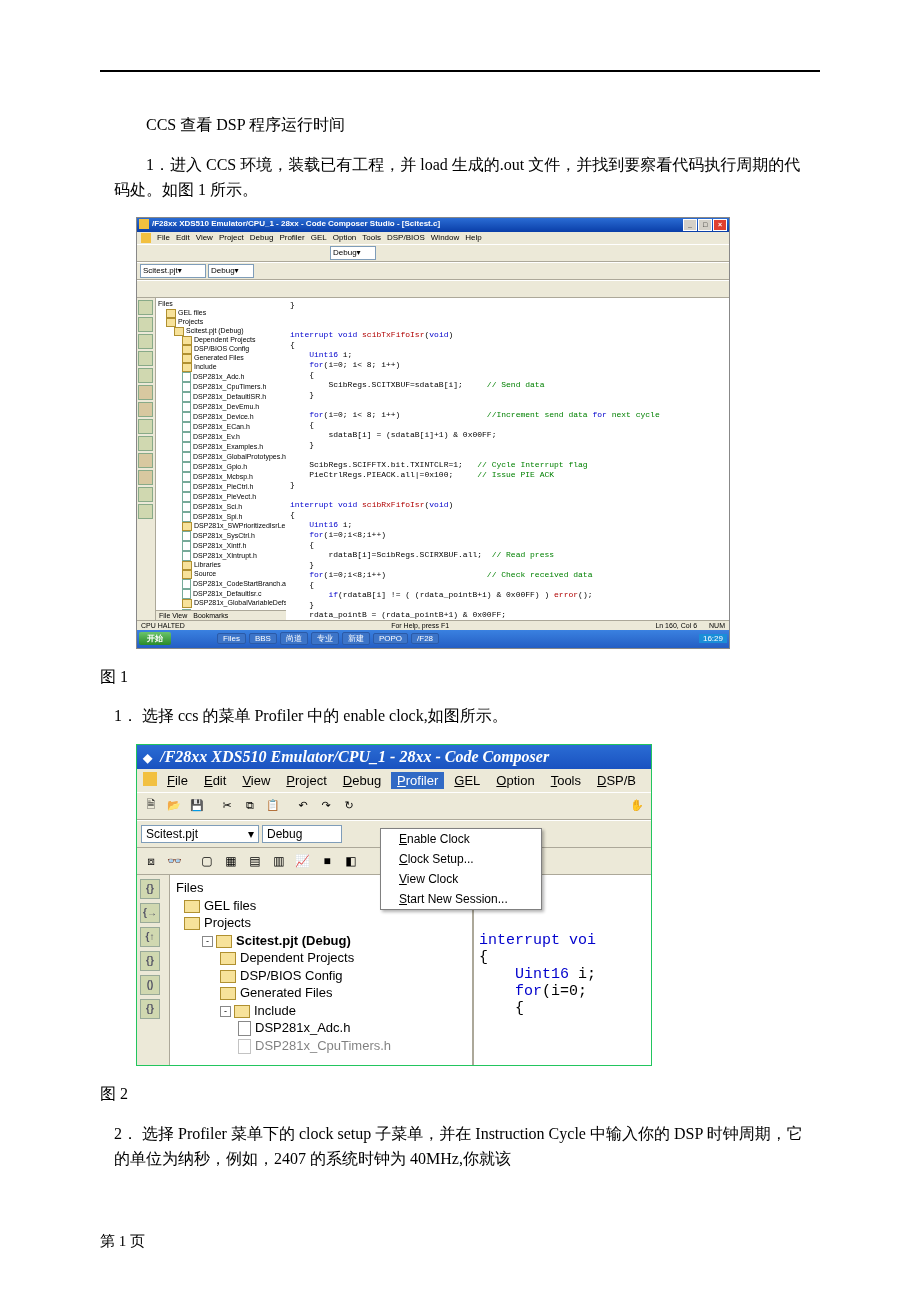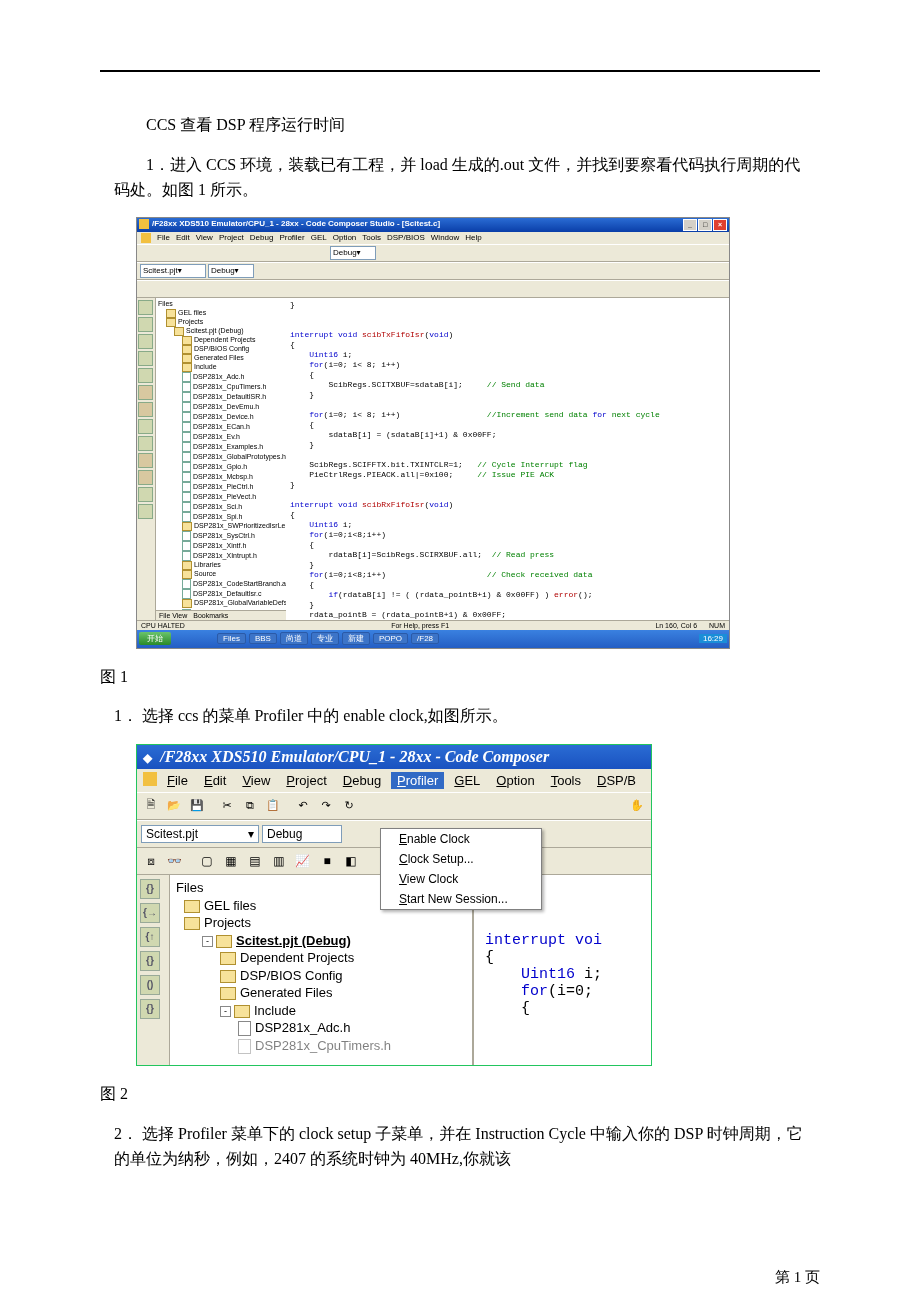--- a/index.html
+++ b/index.html
@@ -24,21 +24,21 @@
 .tree{width:130px;border-right:1px solid #aca899;overflow:hidden;padding:2px 2px;font-size:7px;line-height:1.25}
 .tree .ln{white-space:nowrap}
 .fold{display:inline-block;width:8px;height:7px;background:#f7e29a;border:1px solid #b09030;margin-right:2px;vertical-align:middle}
 .file{display:inline-block;width:7px;height:8px;background:#fff;border:1px solid #7a9;margin-right:2px;vertical-align:middle}
 .ind1{padding-left:8px}.ind2{padding-left:16px}.ind3{padding-left:24px}
 .tabs1{background:#ece9d8;border-top:1px solid #aca899;font-size:7px;padding:1px 3px;display:flex;gap:6px}
 .code1{flex:1;background:#fff;font-family:"Courier New",monospace;font-size:8px;padding:2px 4px;line-height:1.25;white-space:pre;overflow:hidden}
 .kw{color:#0000cc}.fn{color:#b00000}.cm{color:#008000}
 .status1{background:#ece9d8;border-top:1px solid #aca899;font-size:7px;display:flex;padding:1px 4px;gap:12px}
 .taskbar{background:linear-gradient(#3a81e0,#245ec4);height:18px;display:flex;align-items:center;font-size:8px;color:#fff;gap:3px;padding:0 2px}
-.start{background:linear-gradient(#6ac46a,#2a8a2a);padding:1px 8px;border-radius:2px;font-weight:normal}
+.start{background:linear-gradient(#6ac46a,#2a8a2a);padding:1px 8px;border-radius:2px;font-weight:bold}
 .task{background:#3c74c8;border:1px solid #2a5aa8;padding:0 5px;border-radius:2px}
 .tray{margin-left:auto;background:#1a8ed8;padding:0 4px}
 
 .fig2{margin:15px 0 15px 36px;width:514px;border:1px solid #22c55e;font-family:Tahoma,sans-serif;font-size:12px}
 .ttl2{background:linear-gradient(#2a6cd4,#1a52c0);color:#fff;font-size:16px;font-weight:bold;font-style:italic;padding:3px 6px;font-family:"Times New Roman",serif}
 .menubar2{background:#ece9d8;display:flex;gap:4px;padding:3px 6px;font-size:13px}
 .menubar2 .mi{padding:1px 6px}
 .menubar2 .mi u{text-decoration:underline}
 .menubar2 .mi.sel{background:#316ac5;color:#fff}
 .tb2{background:#ece9d8;border-top:1px solid #fff;border-bottom:1px solid #aca899;padding:2px 4px;display:flex;align-items:center;gap:3px;height:22px}
@@ -51,23 +51,23 @@
 .tb2b{background:#ece9d8;border-bottom:1px solid #aca899;padding:2px 4px;display:flex;align-items:center;gap:4px;height:22px}
 .ic2{width:18px;height:18px;border:1px solid #ece9d8;display:inline-flex;align-items:center;justify-content:center;font-size:12px}
 .body2{display:flex;height:190px;background:#fff;position:relative}
 .lbar2{width:26px;background:#ece9d8;border-right:1px solid #aca899;display:flex;flex-direction:column;gap:4px;padding:4px 3px}
 .li2{width:18px;height:18px;background:#d0d8b0;border:1px solid #9a9;font-size:10px;color:#556;display:flex;align-items:center;justify-content:center;font-weight:bold}
 .tree2{width:290px;border-right:2px solid #aca899;padding:4px 6px;font-size:13px;font-family:"MS Sans Serif",sans-serif;line-height:1.35}
 .tree2 .ln{white-space:nowrap}
 .fold2{display:inline-block;width:14px;height:11px;background:#f7e29a;border:1px solid #b09030;margin-right:4px;vertical-align:middle}
 .file2{display:inline-block;width:11px;height:13px;background:#fff;border:1px solid #888;margin-right:4px;vertical-align:middle}
 .box2{display:inline-block;width:9px;height:9px;border:1px solid #888;margin-right:3px;text-align:center;font-size:9px;line-height:9px;vertical-align:middle}
-.code2{flex:1;background:#fff;font-family:"Courier New",monospace;font-size:15px;padding:6px 11px;white-space:pre}
+.code2{flex:1;background:#fff;font-family:"Courier New",monospace;font-size:15px;padding:6px 5px;white-space:pre}
 .caption{margin:10px 0 4px 0}
-.footer{text-align:right;margin-top:96px;font-size:15px}
+.footer{text-align:left;margin-top:60px;font-size:15px}
 </style>
 </head>
 <body>
 
 <div class="page">
 <hr class="hr">
 
 <p class="para">CCS 查看 DSP 程序运行时间</p>
 <p class="para">1．进入 CCS 环境，装载已有工程，并 load 生成的.out 文件，并找到要察看代码执行周期的代码处。如图 1 所示。</p>
 
@@ -336,21 +336,21 @@
       <span class="li2">{→</span>
       <span class="li2">{↑</span>
       <span class="li2">{}</span>
       <span class="li2">()</span>
       <span class="li2">{}</span>
     </div>
     <div class="tree2" id="tree2">
           <div class="ln">Files</div>
           <div class="ln" style="padding-left: 8px;"><span class="fold2"></span><span>GEL files</span></div>
           <div class="ln" style="padding-left: 8px;"><span class="fold2"></span><span>Projects</span></div>
-          <div class="ln" style="padding-left: 26px; text-decoration: underline;"><span class="box2">-</span><span class="fold2"></span><span style="font-weight: bold;">Scitest.pjt (Debug)</span></div>
+          <div class="ln" style="padding-left: 26px;"><span class="box2">-</span><span class="fold2"></span><span style="font-weight: bold;">Scitest.pjt (Debug)</span></div>
           <div class="ln" style="padding-left: 44px;"><span class="fold2"></span><span>Dependent Projects</span></div>
           <div class="ln" style="padding-left: 44px;"><span class="fold2"></span><span>DSP/BIOS Config</span></div>
           <div class="ln" style="padding-left: 44px;"><span class="fold2"></span><span>Generated Files</span></div>
           <div class="ln" style="padding-left: 44px;"><span class="box2">-</span><span class="fold2"></span><span>Include</span></div>
           <div class="ln" style="padding-left: 62px;"><span class="file2"></span><span>DSP281x_Adc.h</span></div>
           <div class="ln" style="padding-left: 62px; opacity: 0.5;"><span class="file2"></span><span>DSP281x_CpuTimers.h</span></div>
         </div>
     <div class="code2" id="code2">}
 
 

